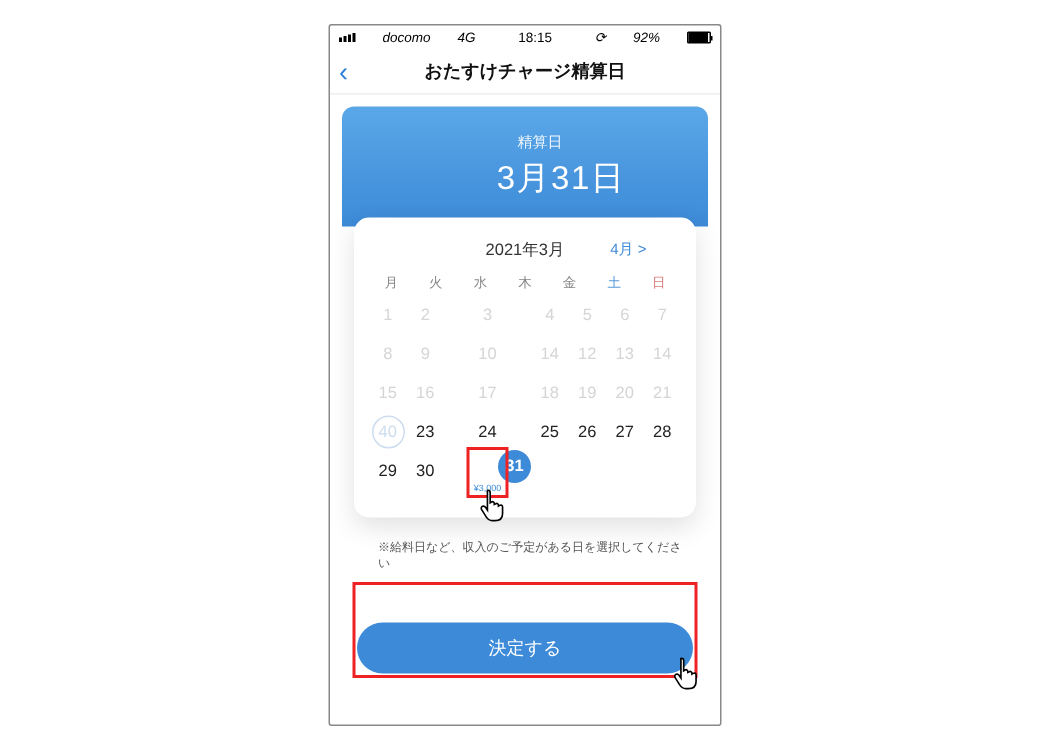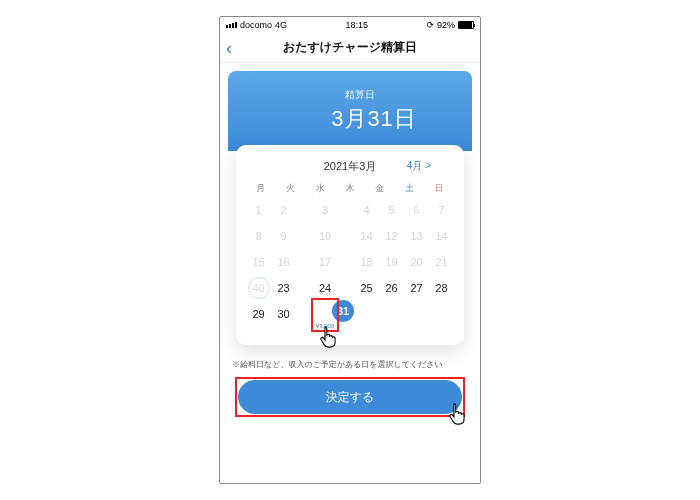--- a/index.html
+++ b/index.html
@@ -12,21 +12,21 @@
   .phone {
     position: relative;
     width: 262px; height: 468px;
     border: 1px solid #888; border-radius: 2px;
     background: #fff; overflow: hidden;
   }
   .status-bar {
     display: flex; align-items: center; justify-content: space-between;
     height: 16px; padding: 0 6px; font-size: 9px; color: #000;
   }
-  .status-left, .status-right { display: flex; align-items: center; gap: 3px; }
+  .status-left, .status-right { display: flex; align-items: center; gap: 18px; font-style: italic; }
   .sig { display: flex; align-items: flex-end; gap: 1px; }
   .sig i { width: 2px; background: #000; display: inline-block; }
   .sig i:nth-child(1){height:3px}.sig i:nth-child(2){height:4px}
   .sig i:nth-child(3){height:5px}.sig i:nth-child(4){height:6px}
   .batt { width: 16px; height: 8px; border: 1px solid #000; border-radius: 1px; position: relative; }
   .batt::after { content:""; position:absolute; right:-2px; top:2px; width:1px; height:3px; background:#000; }
   .batt i { display:block; width:90%; height:100%; background:#000; }
   .nav {
     position: relative; height: 30px; display: flex; align-items: center; justify-content: center;
     border-bottom: 1px solid #eee;
@@ -62,25 +62,25 @@
     display: flex; align-items: center; justify-content: center; color: #cdddee;
   }
   .sel-wrap { position: relative; display: flex; flex-direction: column; align-items: center; }
   .selected {
     width: 22px; height: 22px; background: #3d8ad8; border-radius: 50%;
     display: flex; align-items: center; justify-content: center; color: #fff; font-weight: 600; margin-left: 36px;
   }
   .under { font-size: 6px; color: #3d8ad8; margin-top: 1px; line-height: 1; }
   .hili { position: absolute; border: 2px solid #e22; pointer-events: none; }
   .hili.cal { width: 28px; height: 34px; }
-  .note { font-size: 8px; color: #555; margin: 8px 20px 0 12px; line-height: 1.4; }
+  .note { font-size: 8px; color: #555; margin: 8px 20px 0 32px; line-height: 1.4; }
   .btn-wrap { position: relative; margin: 10px 18px 0 18px; }
   .confirm {
     width: 100%; height: 34px; border-radius: 17px; border: none;
-    background: #3d8ad8; color: #fff; font-size: 12px; font-weight: 500;
+    background: #3d8ad8; color: #fff; font-size: 12px; font-weight: 500; margin-top: 24px;
   }
   .hili.btn { left:-3px; top:-3px; right:-3px; bottom:-3px; width:auto; height:auto; }
   .cursor {
     position: absolute; width: 22px; height: 24px; pointer-events: none;
   }
   .cursor svg { width: 100%; height: 100%; }
   .w5 .cell.extra { visibility: hidden; pointer-events: none; }
 </style>
 </head>
 <body>

